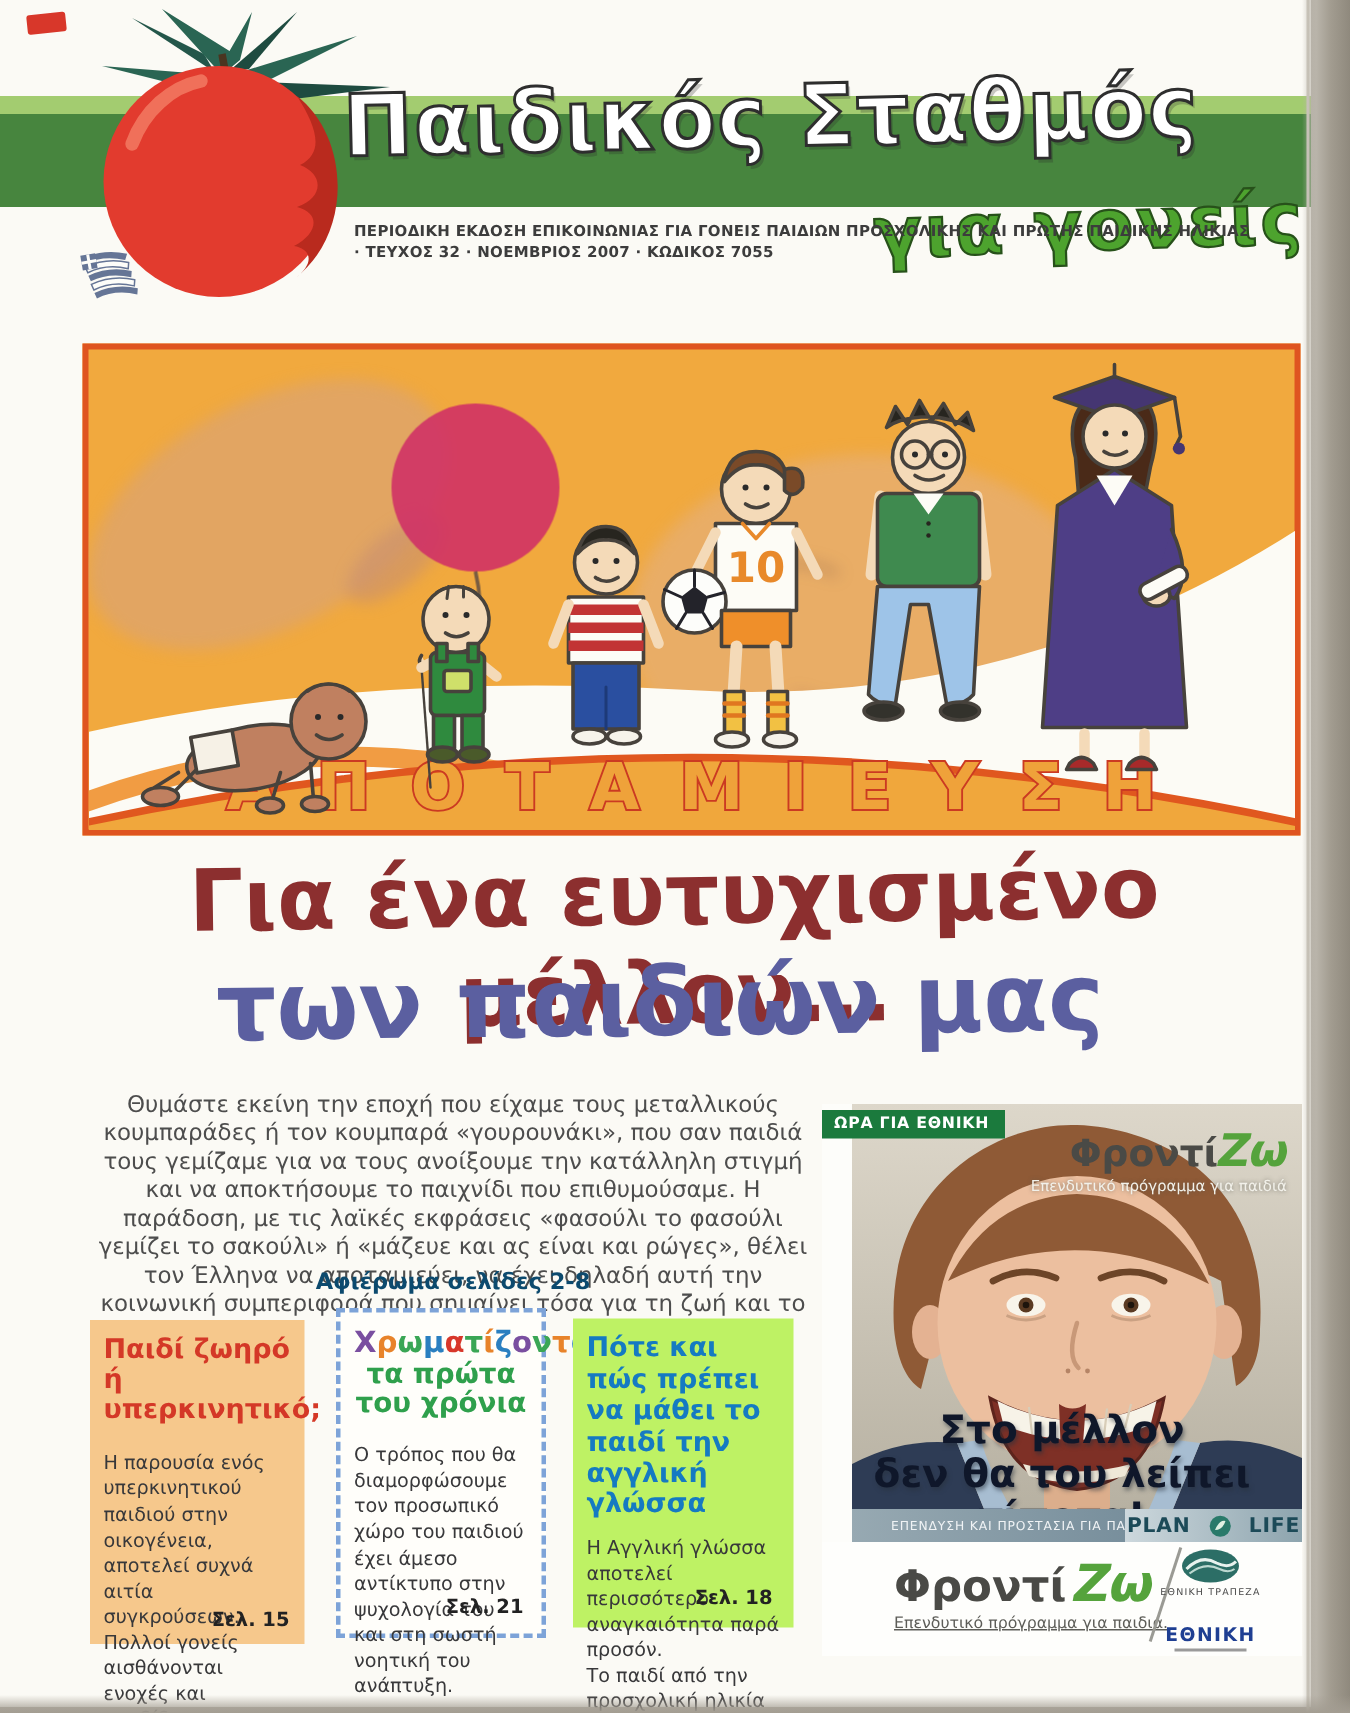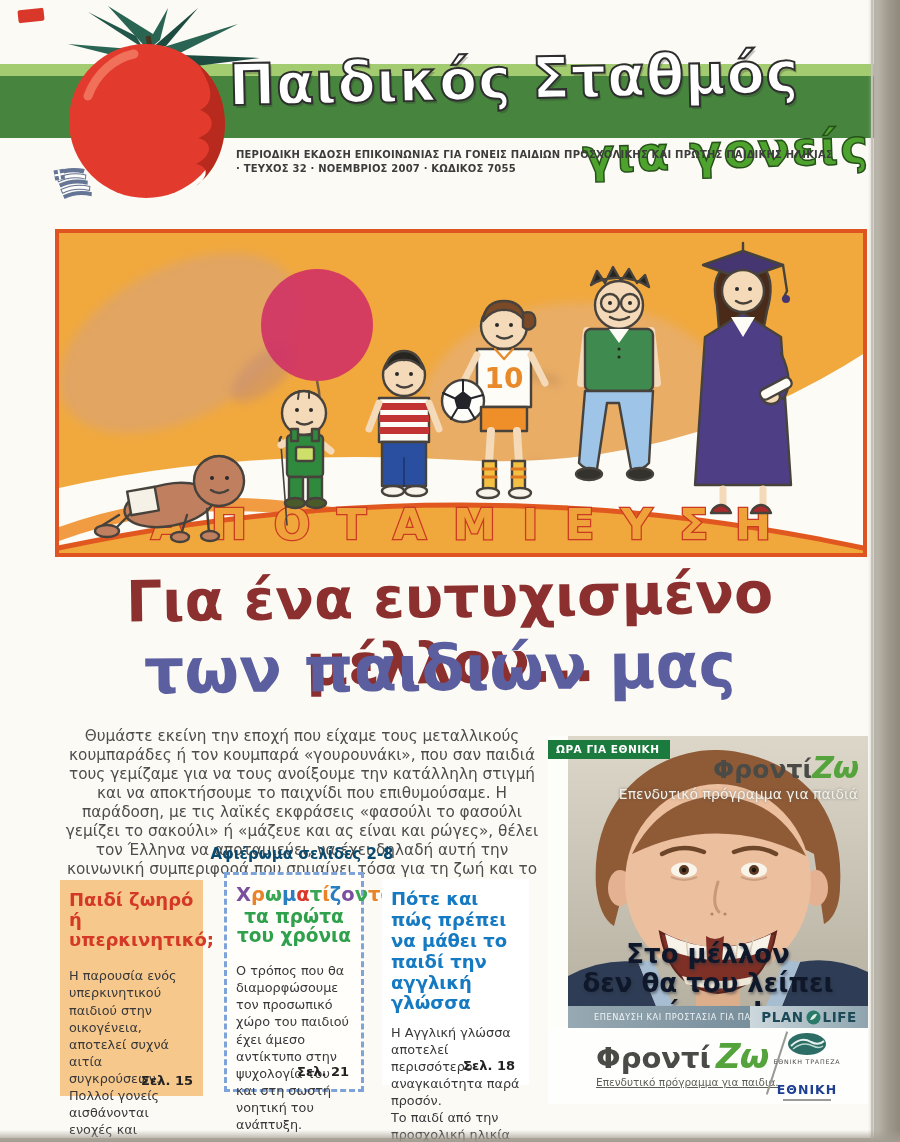--- a/index.html
+++ b/index.html
@@ -28,40 +28,40 @@
   
   .lead{left:62px;top:727px;width:480px;text-align:center;font-size:15.3px;line-height:1.24;color:#4d4d4d;}
   .feature-note{left:62px;top:845px;width:480px;text-align:center;font-size:15px;font-weight:bold;color:#0c4a6e;}
   
   .box{padding:10px 9px;}
   .box1{left:60px;top:880px;width:143px;height:216px;background:#f6c88c;}
   .box1 .t{font-size:18px;font-weight:bold;color:#d43827;line-height:1.12;margin-bottom:17px;}
   .box2{left:224px;top:872px;width:140px;height:220px;background:#fffefa;border:3px dashed #7da3d8;}
   .box2 .t1{font-size:19.5px;font-weight:bold;text-align:center;line-height:1;}
   .box2 .t2{font-size:18.5px;font-weight:bold;color:#2fa04c;text-align:center;line-height:1.08;margin-top:2px;}
-  .box3{left:382px;top:879px;width:147px;height:206px;background:#ffffff;}
+  .box3{left:382px;top:879px;width:147px;height:206px;background:#bef264;}
   .box3 .t{font-size:18px;font-weight:bold;color:#157ac2;line-height:1.16;margin-bottom:10px;}
   .box .b{font-size:12.8px;line-height:1.33;color:#38383a;white-space:pre-line;}
   .pageref{position:absolute;font-size:13px;font-weight:bold;color:#222;}
   
   .ad{left:548px;top:736px;width:320px;height:368px;background:#fdfdfa;}
   .ad-photo{position:absolute;left:20px;top:0;width:300px;height:270px;overflow:hidden;}
   .ad-badge{position:absolute;left:0;top:4px;background:#1b7a3d;color:#fff;font-size:10.5px;font-weight:bold;
     padding:3px 10px 4px 8px;letter-spacing:.5px;z-index:3;}
   .ad-brand{position:absolute;right:10px;top:14px;text-align:right;z-index:3;}
   .ad-brand .b1{font-size:25px;font-weight:bold;color:#4a4a46;display:inline;}
   .ad-brand .b2{font-size:30px;font-weight:bold;font-style:italic;color:#55a33c;display:inline;letter-spacing:-1px;}
-  .ad-brand .tg{font-size:14px;color:#f2f1ea;text-shadow:0 0 3px rgba(90,90,80,.7);margin-top:1px;}
+  .ad-brand .tg{font-size:10px;color:#f2f1ea;text-shadow:0 0 3px rgba(90,90,80,.7);margin-top:1px;}
   .ad-headline{position:absolute;left:0;top:204px;width:100%;text-align:center;color:#0f172a;font-weight:bold;
     font-size:26px;line-height:1.12;text-shadow:1px 2px 3px rgba(40,50,60,.55);z-index:3;}
   .ad-bar{position:absolute;left:20px;top:270px;width:300px;height:22px;
     background:linear-gradient(90deg,#97a9b2,#647e8e);z-index:3;}
   .ad-bar .txt{position:absolute;left:26px;top:0;line-height:22px;font-size:8.2px;color:#f0f3f5;letter-spacing:.6px;}
   .planlife{position:absolute;right:0;top:0;width:118px;height:22px;
-    background:linear-gradient(90deg,#cdd8dd,#8da4ae);display:flex;align-items:center;justify-content:center;gap:2px;}
+    background:linear-gradient(90deg,#cdd8dd,#8da4ae);display:flex;align-items:center;justify-content:center;gap:12px;}
   .planlife span{font-size:13.5px;font-weight:bold;color:#1c4a58;letter-spacing:.5px;}
   .ad-footer{position:absolute;left:0;top:292px;width:100%;height:76px;background:#fefefc;}
   .ft-brand{position:absolute;left:48px;top:8px;}
   .ft-brand .b1{font-size:29px;font-weight:bold;color:#4a4a46;display:inline;}
   .ft-brand .b2{font-size:34px;font-weight:bold;font-style:italic;color:#55a33c;display:inline;letter-spacing:-1px;}
   .ft-brand .tg{font-size:10.5px;color:#5d5d58;margin-top:0px;text-decoration:underline;}
   .ft-divider{position:absolute;left:228px;top:2px;width:2px;height:66px;background:#9a9a94;transform:rotate(18deg);}
   .ft-bank{position:absolute;right:18px;top:4px;text-align:center;width:86px;}
   .ft-bank .small{font-size:6.3px;color:#4a4a4a;letter-spacing:.8px;margin-top:2px;}
   .ft-bank .big{font-size:12.5px;font-weight:bold;color:#1f3f92;letter-spacing:1px;margin-top:17px;}

